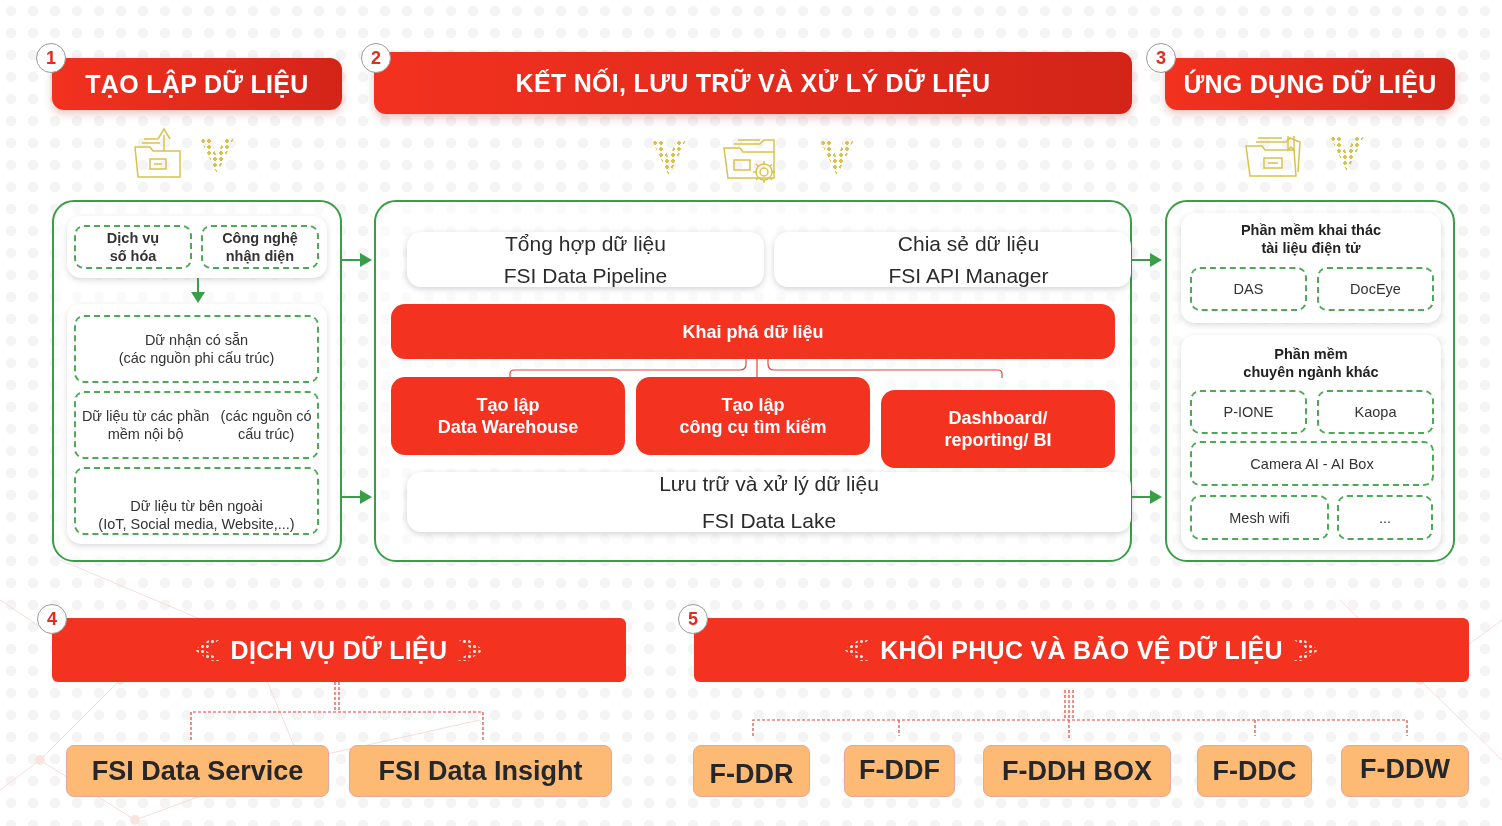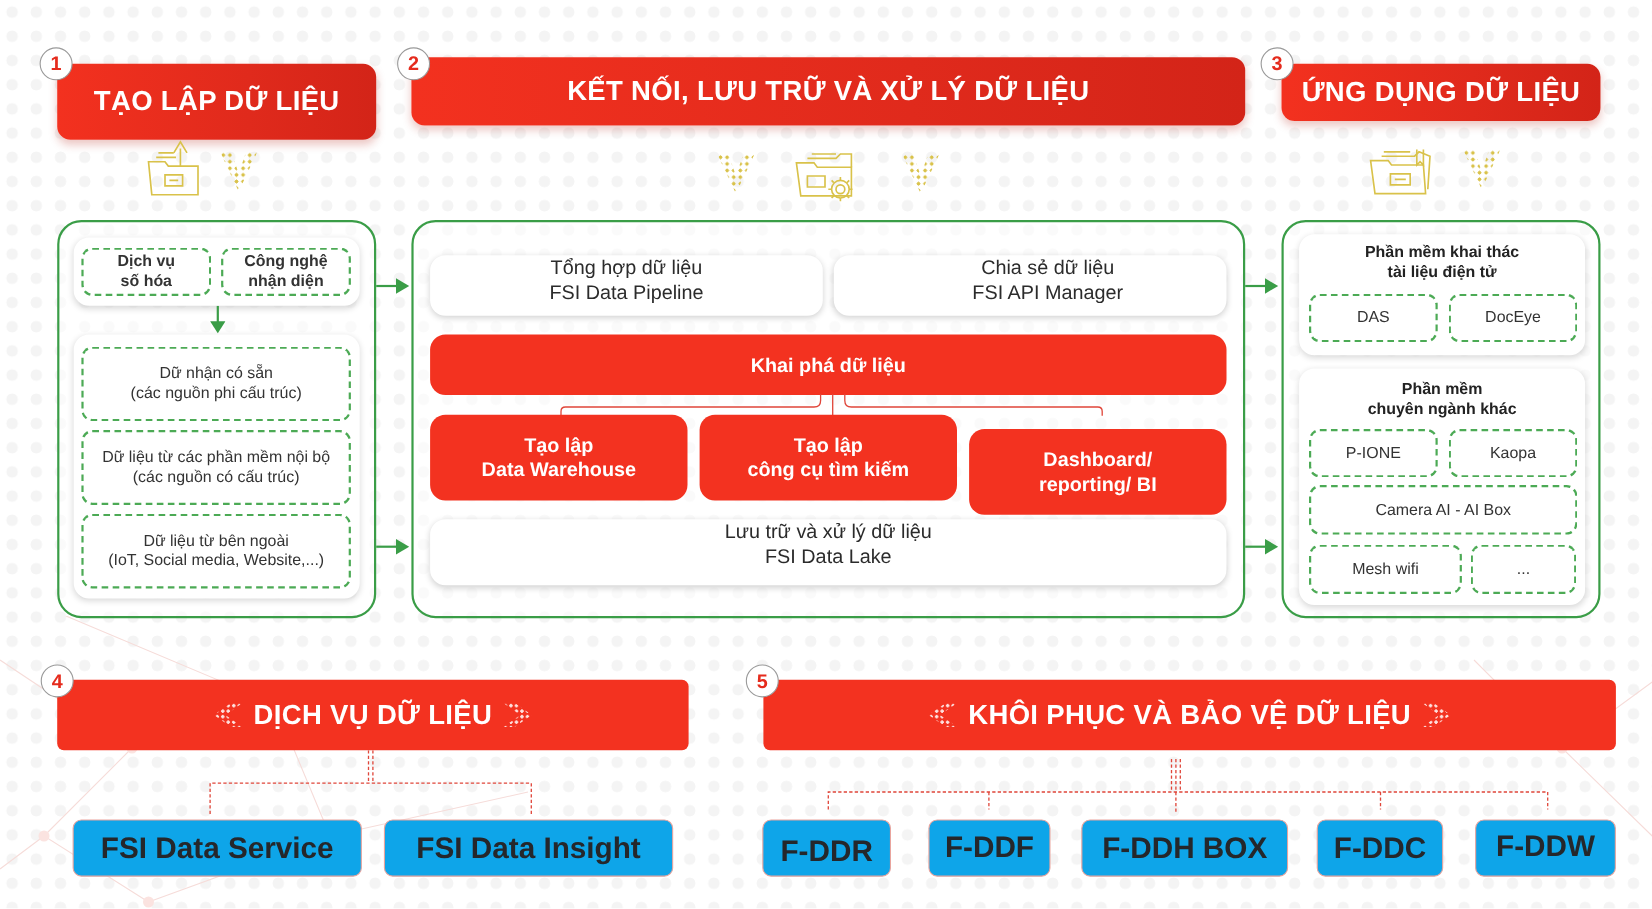--- a/index.html
+++ b/index.html
@@ -24,28 +24,28 @@
 
   
   .frame { position: absolute; border: 2px solid #3a9d47; border-radius: 22px; background: rgba(255,255,255,0.55); }
 
   .card { position: absolute; background: #fff; border-radius: 14px; box-shadow: 0 2px 6px rgba(0,0,0,0.15); }
   .dashed { position: absolute; border: 2px dashed #4caa55; border-radius: 10px; display: flex; align-items: center;
     justify-content: center; text-align: center; font-size: 14.5px; line-height: 18px; color: #333; background: #fff; }
   .dashed.bold { font-weight: 700; }
 
   .white-box { position: absolute; background: #fff; border-radius: 14px; box-shadow: 0 2px 6px rgba(0,0,0,0.18);
-    display: flex; align-items: center; justify-content: flex-start; text-align: center; font-size: 18px; line-height: 23px;
-    font-weight: 700; color: #2b2b2b; }
+    display: flex; align-items: center; justify-content: space-between; text-align: center; font-size: 21px; line-height: 23px;
+    font-weight: 700; color: #2b2b2b; margin-left: 16px; }
   .red-box { position: absolute; background: #f33220; border-radius: 14px; color: #fff; font-weight: 700;
     display: flex; align-items: center; justify-content: center; text-align: center; font-size: 18px; line-height: 22px; }
 
   .section-title { font-weight: 700; font-size: 14.5px; line-height: 18px; text-align: center; color: #222; }
 
-  .out-box { position: absolute; background: #0ea5e9; border: 1.5px solid #e9a49d; border-radius: 8px;
+  .out-box { position: absolute; background: #fdba74; border: 1.5px solid #e9a49d; border-radius: 8px;
     display: flex; align-items: center; justify-content: center; font-weight: 700; color: #25272b; }
 
   .arrow-g { position: absolute; height: 2px; background: #3a9d47; }
   .arrow-g::after { content: ""; position: absolute; right: -4px; top: -6px; border-left: 12px solid #3a9d47;
     border-top: 7px solid transparent; border-bottom: 7px solid transparent; }
 
   .chev-dots { display: inline-block; width: 26px; height: 22px; vertical-align: middle;
     background-image: radial-gradient(circle, rgba(255,255,255,0.85) 1.3px, transparent 1.6px); background-size: 5px 5px; }
   .chev-left { clip-path: polygon(60% 0, 100% 0, 40% 50%, 100% 100%, 60% 100%, 0 50%); }
   .chev-right { clip-path: polygon(0 0, 40% 0, 100% 50%, 40% 100%, 0 100%, 60% 50%); }
@@ -69,21 +69,21 @@
     <circle cx="120" cy="120" r="5"></circle>
       <circle cx="40" cy="200" r="5"></circle>
       <circle cx="135" cy="260" r="5"></circle>
     <circle cx="250" cy="80" r="5"></circle>
       <circle cx="300" cy="200" r="5"></circle>
       <circle cx="1420" cy="120" r="5"></circle>
   </g>
 </svg>
 
 <div class="num-badge" style="left:36px;top:43px;">1</div>
-<div class="banner" style="left:52px;top:58px;width:290px;height:69px;font-size:25px;">
+<div class="banner" style="left:52px;top:58px;width:290px;height:52px;font-size:25px;">
   <span>TẠO LẬP DỮ LIỆU</span>
 </div>
 
 <svg class="abs" style="left:130px;top:125px;" width="58" height="55" viewBox="0 0 58 55">
   <g fill="none" stroke="#d9c24a" stroke-width="1.5">
     <path d="M5 22 L20 22 L23 26 L50 26 L50 52 L8 52 Z"></path>
     <path d="M12 18 L30 18 M14 14 L28 14"></path>
     <path d="M20 34 L36 34 L36 44 L20 44 Z"></path>
     <path d="M24 39 L32 39"></path>
     <path d="M34 26 L34 10 M28 14 L34 4 L40 14"></path>
@@ -102,25 +102,25 @@
 <svg class="abs" style="left:191px;top:278px;" width="14" height="26" viewBox="0 0 14 26">
   <line x1="7" y1="0" x2="7" y2="16" stroke="#3a9d47" stroke-width="2"></line>
   <polygon points="0,14 14,14 7,25" fill="#3a9d47"></polygon>
 </svg>
 
 <div class="card" style="left:67px;top:304px;width:260px;height:240px;"></div>
 <div class="dashed" style="left:74px;top:315px;width:245px;height:68px;flex-direction:column;">
   <span>Dữ nhận có sẵn</span>
   <span>(các nguồn phi cấu trúc)</span>
 </div>
-<div class="dashed" style="left:74px;top:391px;width:245px;height:68px;flex-direction:column;text-align:center;">
+<div class="dashed" style="left:74px;top:391px;width:245px;height:68px;flex-direction:row;text-align:center;">
   <span>Dữ liệu từ các phần mềm nội bộ</span>
   <span>(các nguồn có cấu trúc)</span>
 </div>
-<div class="dashed" style="left:74px;top:467px;width:245px;height:68px;flex-direction:column;">
+<div class="dashed" style="left:74px;top:467px;width:245px;height:68px;flex-direction:column;justify-content:flex-end;">
   <span>Dữ liệu từ bên ngoài</span>
   <span>(IoT, Social media, Website,...)</span>
 </div>
 
 <div class="arrow-g" style="left:342px;top:259px;width:26px;"></div>
 <div class="arrow-g" style="left:342px;top:496px;width:26px;"></div>
 
 <div class="num-badge" style="left:361px;top:43px;">2</div>
 <div class="banner" style="left:374px;top:52px;width:758px;height:62px;font-size:25px;">
   <span>KẾT NỐI, LƯU TRỮ VÀ XỬ LÝ DỮ LIỆU</span>

